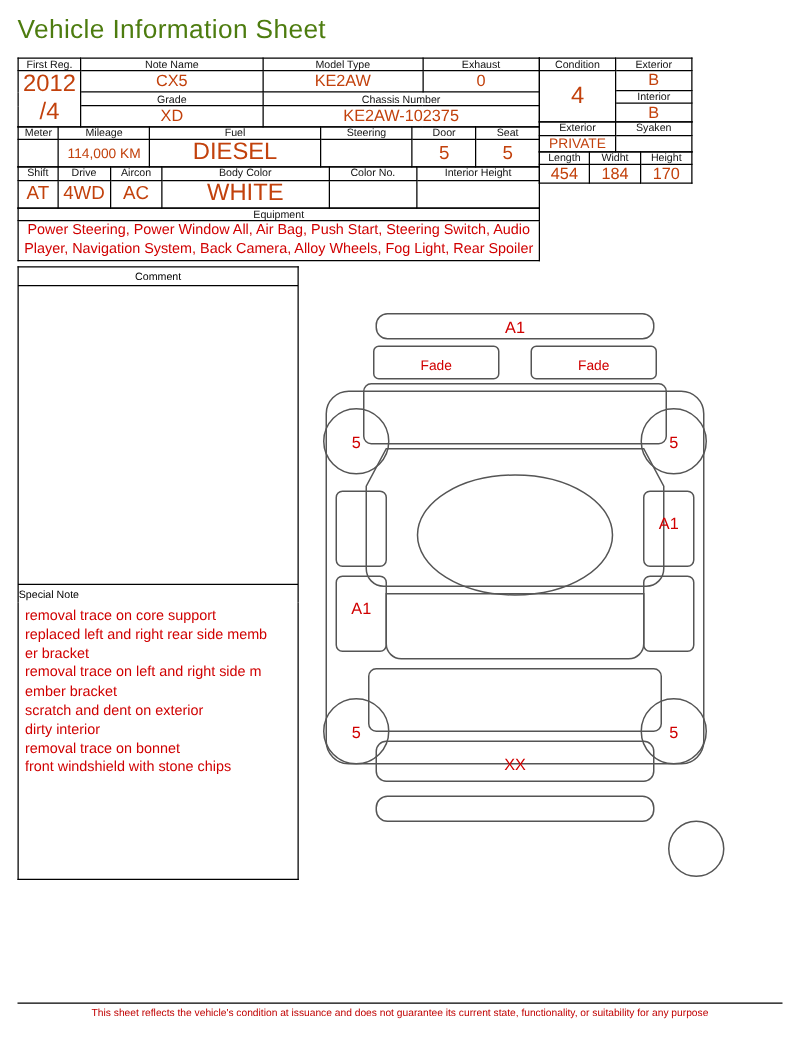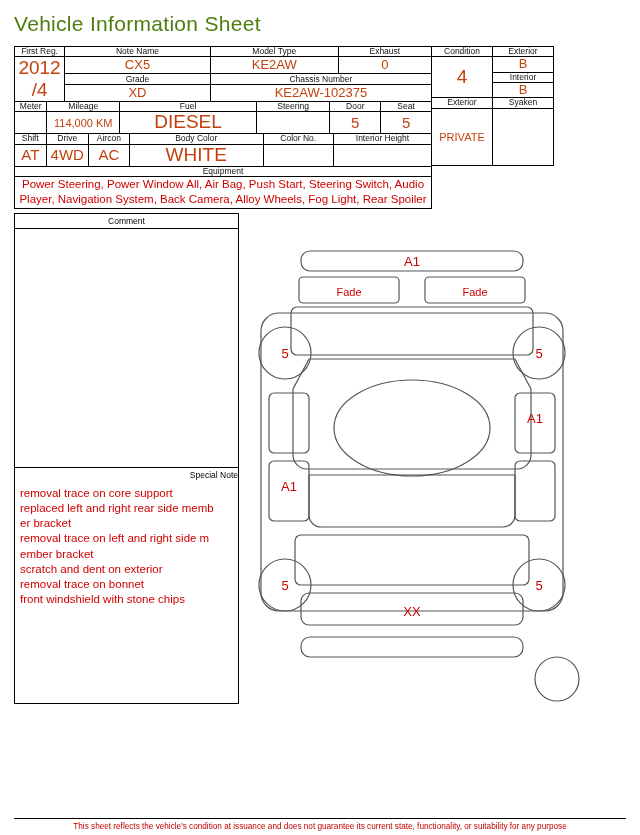--- a/index.html
+++ b/index.html
@@ -131,36 +131,36 @@
     color: #d00000;
     font-size: 11.5px;
     line-height: 1.32;
     white-space: pre-wrap;
   }
   .note-hdr {
     border: 1px solid #000;
     border-top: none;
     border-bottom: none;
     font-size: 8.5px;
-    text-align: right;
+    text-align: left;
     padding: 2px 0;
   }
 
   
   .diagram {
     position: relative;
     width: 367px;
     height: 490px;
   }
   .diagram svg { display: block; }
 
   .footer {
     position: absolute;
     left: 14px;
-    bottom: 4px;
+    bottom: 20px;
     width: 612px;
     border-top: 1px solid #000;
     font-size: 8.2px;
     color: #c00000;
     text-align: center;
     padding-top: 3px;
   }
 </style>
 </head>
 <body>
@@ -307,45 +307,65 @@
         <colgroup>
             <col class="c-hist">
             <col class="c-sya">
           </colgroup>
         <tbody>
             <tr>
           <td class="hdr">Exterior</td>
           <td class="hdr">Syaken</td>
         </tr>
         <tr>
-          <td class="val small" style="padding:22px 1px;">PRIVATE</td>
+          <td class="val small" style="padding:0 1px;">PRIVATE</td>
           <td class="val small"></td>
         </tr>
       </tbody>
         </table>
 
 
+      <table class="grid" style="margin-left:-1px;margin-top:-1px;">
+        <colgroup>
+            <col class="c-len">
+            <col class="c-wid">
+            <col class="c-hei">
+          </colgroup>
+        <tbody>
+            <tr>
+          <td class="hdr">Length</td>
+          <td class="hdr">Widht</td>
+          <td class="hdr">Height</td>
+        </tr>
+        <tr>
+          <td class="val mid">454</td>
+          <td class="val mid">184</td>
+          <td class="val mid">170</td>
+        </tr>
+      </tbody>
+        </table>
     </div>
   </div>
 
   <div class="bottomwrap">
 
     <div class="leftcol">
       <div class="boxhdr">Comment</div>
       <div class="comment-box">
         <div class="note-line"></div>
       </div>
       <div class="note-hdr">Special Note</div>
       <div class="note-box">
         <div class="note-line">removal trace on core support</div>
         <div class="note-line">replaced left and right rear side memb</div>
         <div class="note-line">er bracket</div>
         <div class="note-line">removal trace on left and right side m</div>
         <div class="note-line">ember bracket</div>
         <div class="note-line">scratch and dent on exterior</div>
+        <div class="note-line">dirty interior</div>
         <div class="note-line">removal trace on bonnet</div>
         <div class="note-line">front windshield with stone chips</div>
       </div>
     </div>
 
     <div class="rightcol">
       <div class="diagram">
         <svg width="367" height="490" viewBox="0 0 367 490" xmlns="http://www.w3.org/2000/svg">
           <g fill="none" stroke="#555" stroke-width="1.2">
 

